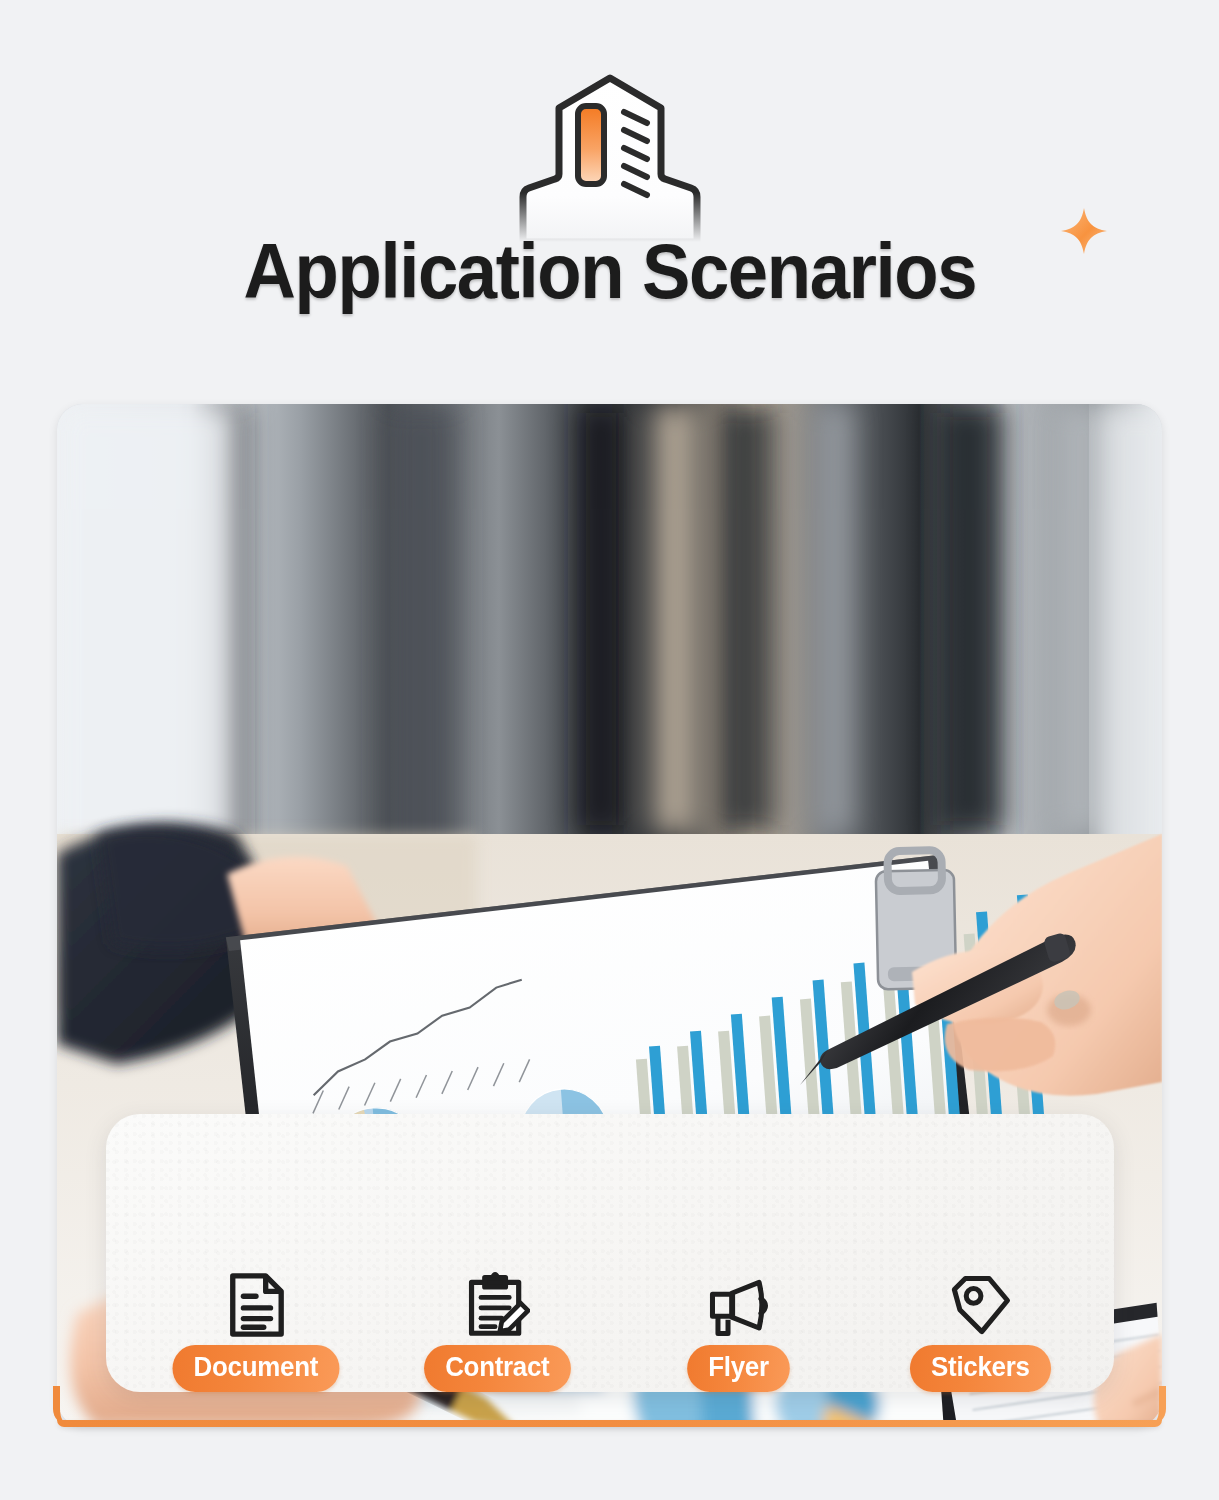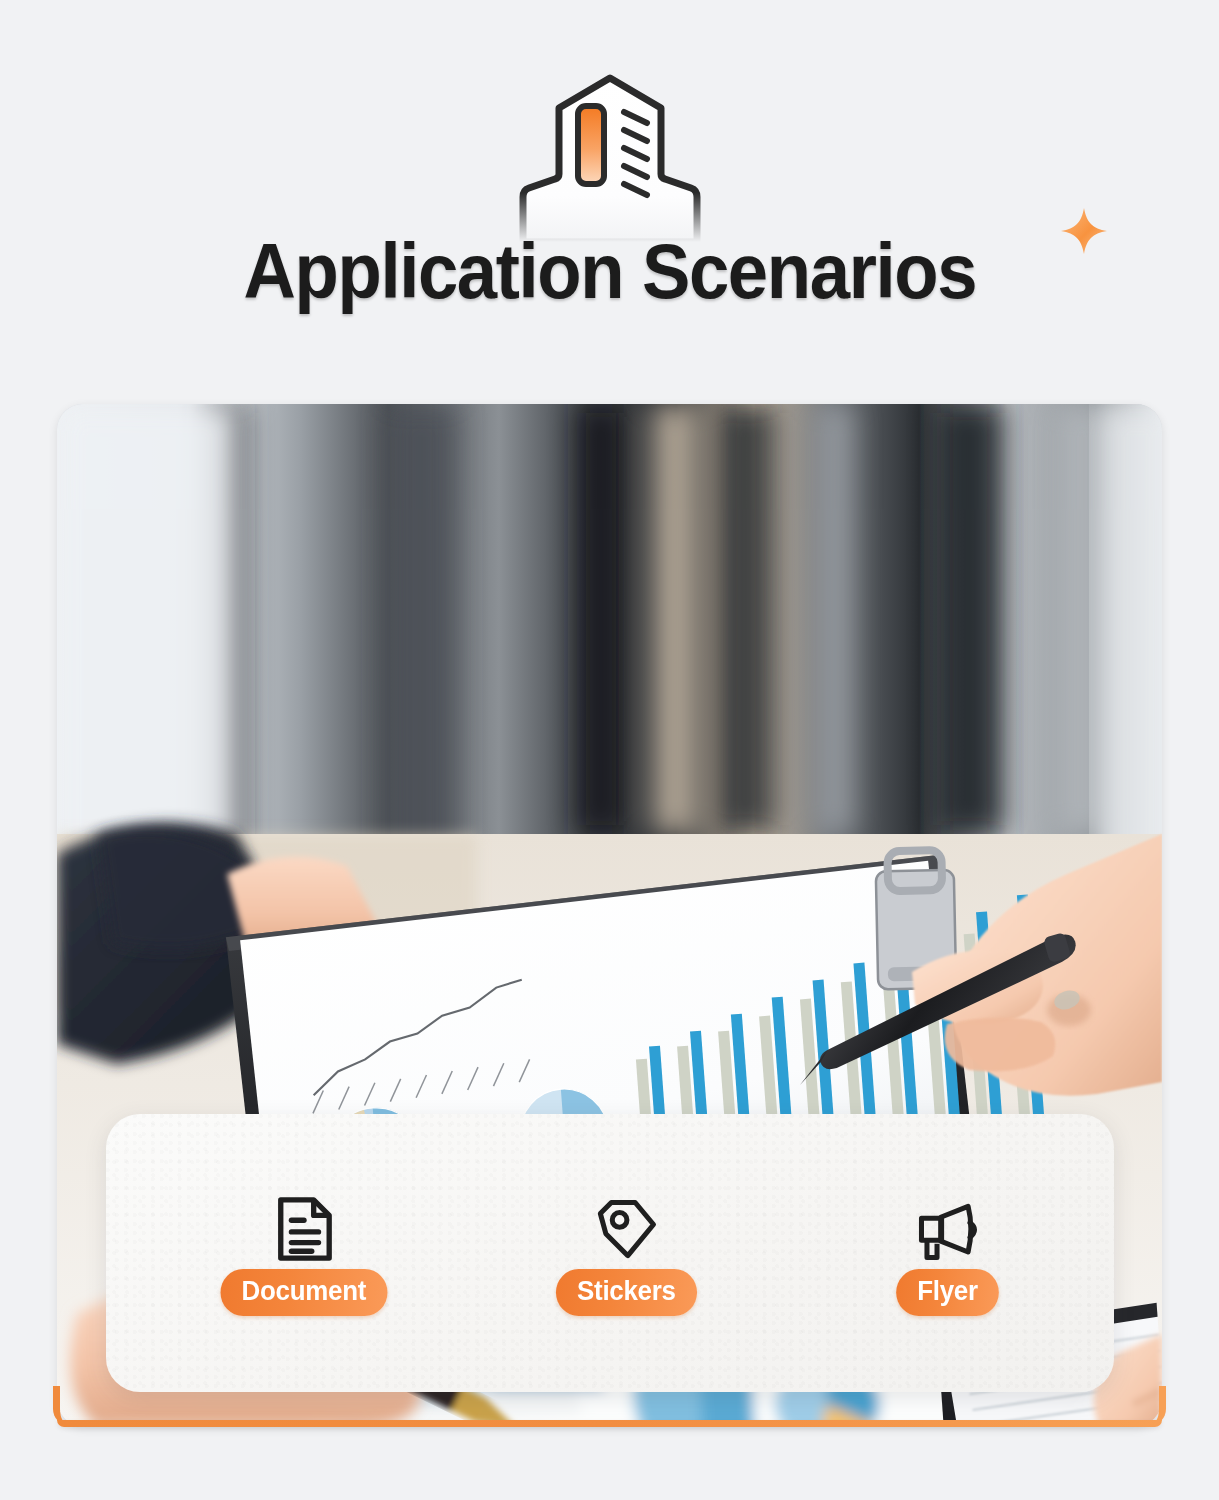--- a/index.html
+++ b/index.html
@@ -119,25 +119,25 @@
       radial-gradient(circle at 18% 22%, rgba(0,0,0,0.016) 0 2px, transparent 2px),
       radial-gradient(circle at 63% 71%, rgba(0,0,0,0.015) 0 2px, transparent 2px),
       linear-gradient(160deg,#fbfbfa 0%, #f6f5f3 55%, #f2f1ef 100%);
     background-size: 9px 9px, 13px 13px, 100% 100%;
     border-radius: 34px;
     box-shadow: 0 6px 22px rgba(60,60,70,0.13);
   }
 
   .badges {
     position: absolute;
-    left: 16px; top: 0;
+    left: 8px; top: 0;
     width: 1008px;
     height: 278px;
     display: flex;
-    align-items: center;
+    align-items: flex-end;
     justify-content: center;
     gap: 18px;
     padding: 0 30px;
   }
 
   .badge {
     flex: 1 1 0;
     display: flex;
     flex-direction: column;
     align-items: center;
@@ -581,40 +581,57 @@
               <line x1="19" y1="26" x2="32" y2="26"></line>
               <line x1="19" y1="38" x2="47" y2="38"></line>
               <line x1="19" y1="49" x2="47" y2="49"></line>
               <line x1="19" y1="58" x2="40" y2="58"></line>
             </g>
           </svg>
         </div>
         <span class="badge-pill">Document</span>
       </div>
 
-
-
       <div class="badge">
         <div class="badge-icon">
-          <svg viewBox="0 0 72 72" width="66" height="66" aria-hidden="true">
-            <path d="M20 6 L46 6 L66 30 L38 64 L14 40 L8 18 Z" fill="none" stroke="#1f1f1f" stroke-width="5.5" stroke-linejoin="round"></path>
-            <circle cx="29" cy="25" r="8" fill="none" stroke="#1f1f1f" stroke-width="5.5"></circle>
+          <svg viewBox="0 0 70 74" width="66" height="70" aria-hidden="true">
+            <path d="M8 14 L58 14 L58 68 L8 68 Z" fill="none" stroke="#1f1f1f" stroke-width="5.5" stroke-linejoin="round"></path>
+            <path d="M22 9 L44 9 L44 19 L22 19 Z" fill="none" stroke="#1f1f1f" stroke-width="5.5" stroke-linejoin="round"></path>
+            <path d="M30 9 Q33 2 36 9" fill="none" stroke="#1f1f1f" stroke-width="5"></path>
+            <g stroke="#1f1f1f" stroke-width="5" stroke-linecap="round">
+              <line x1="18" y1="30" x2="48" y2="30"></line>
+              <line x1="18" y1="41" x2="48" y2="41"></line>
+              <line x1="18" y1="52" x2="40" y2="52"></line>
+              <line x1="18" y1="61" x2="33" y2="61"></line>
+            </g>
+            <path d="M60 36 L68 44 L48 64 L38 66 L40 56 Z" fill="#ffffff" stroke="#1f1f1f" stroke-width="5" stroke-linejoin="round"></path>
           </svg>
         </div>
-        <span class="badge-pill">Stickers</span>
+        <span class="badge-pill">Contract</span>
       </div>
+
 
       <div class="badge">
         <div class="badge-icon">
           <svg viewBox="0 0 76 70" width="70" height="64" aria-hidden="true">
             <path d="M60 8 Q66 32 60 58 L30 46 L30 20 Z" fill="none" stroke="#1f1f1f" stroke-width="5.5" stroke-linejoin="round"></path>
             <rect x="9" y="21" width="22" height="24" fill="none" stroke="#1f1f1f" stroke-width="5.5" stroke-linejoin="round"></rect>
             <path d="M15 45 L15 64 L26 64 L26 49" fill="none" stroke="#1f1f1f" stroke-width="5.5" stroke-linejoin="round"></path>
             <path d="M62 26 Q72 33 62 42" fill="none" stroke="#1f1f1f" stroke-width="5.5" stroke-linecap="round"></path>
           </svg>
         </div>
         <span class="badge-pill">Flyer</span>
       </div>
 
+      <div class="badge">
+        <div class="badge-icon">
+          <svg viewBox="0 0 72 72" width="66" height="66" aria-hidden="true">
+            <path d="M20 6 L46 6 L66 30 L38 64 L14 40 L8 18 Z" fill="none" stroke="#1f1f1f" stroke-width="5.5" stroke-linejoin="round"></path>
+            <circle cx="29" cy="25" r="8" fill="none" stroke="#1f1f1f" stroke-width="5.5"></circle>
+          </svg>
+        </div>
+        <span class="badge-pill">Stickers</span>
+      </div>
+
     </div>
   </div>
 
 </div>
 
 </body></html>

